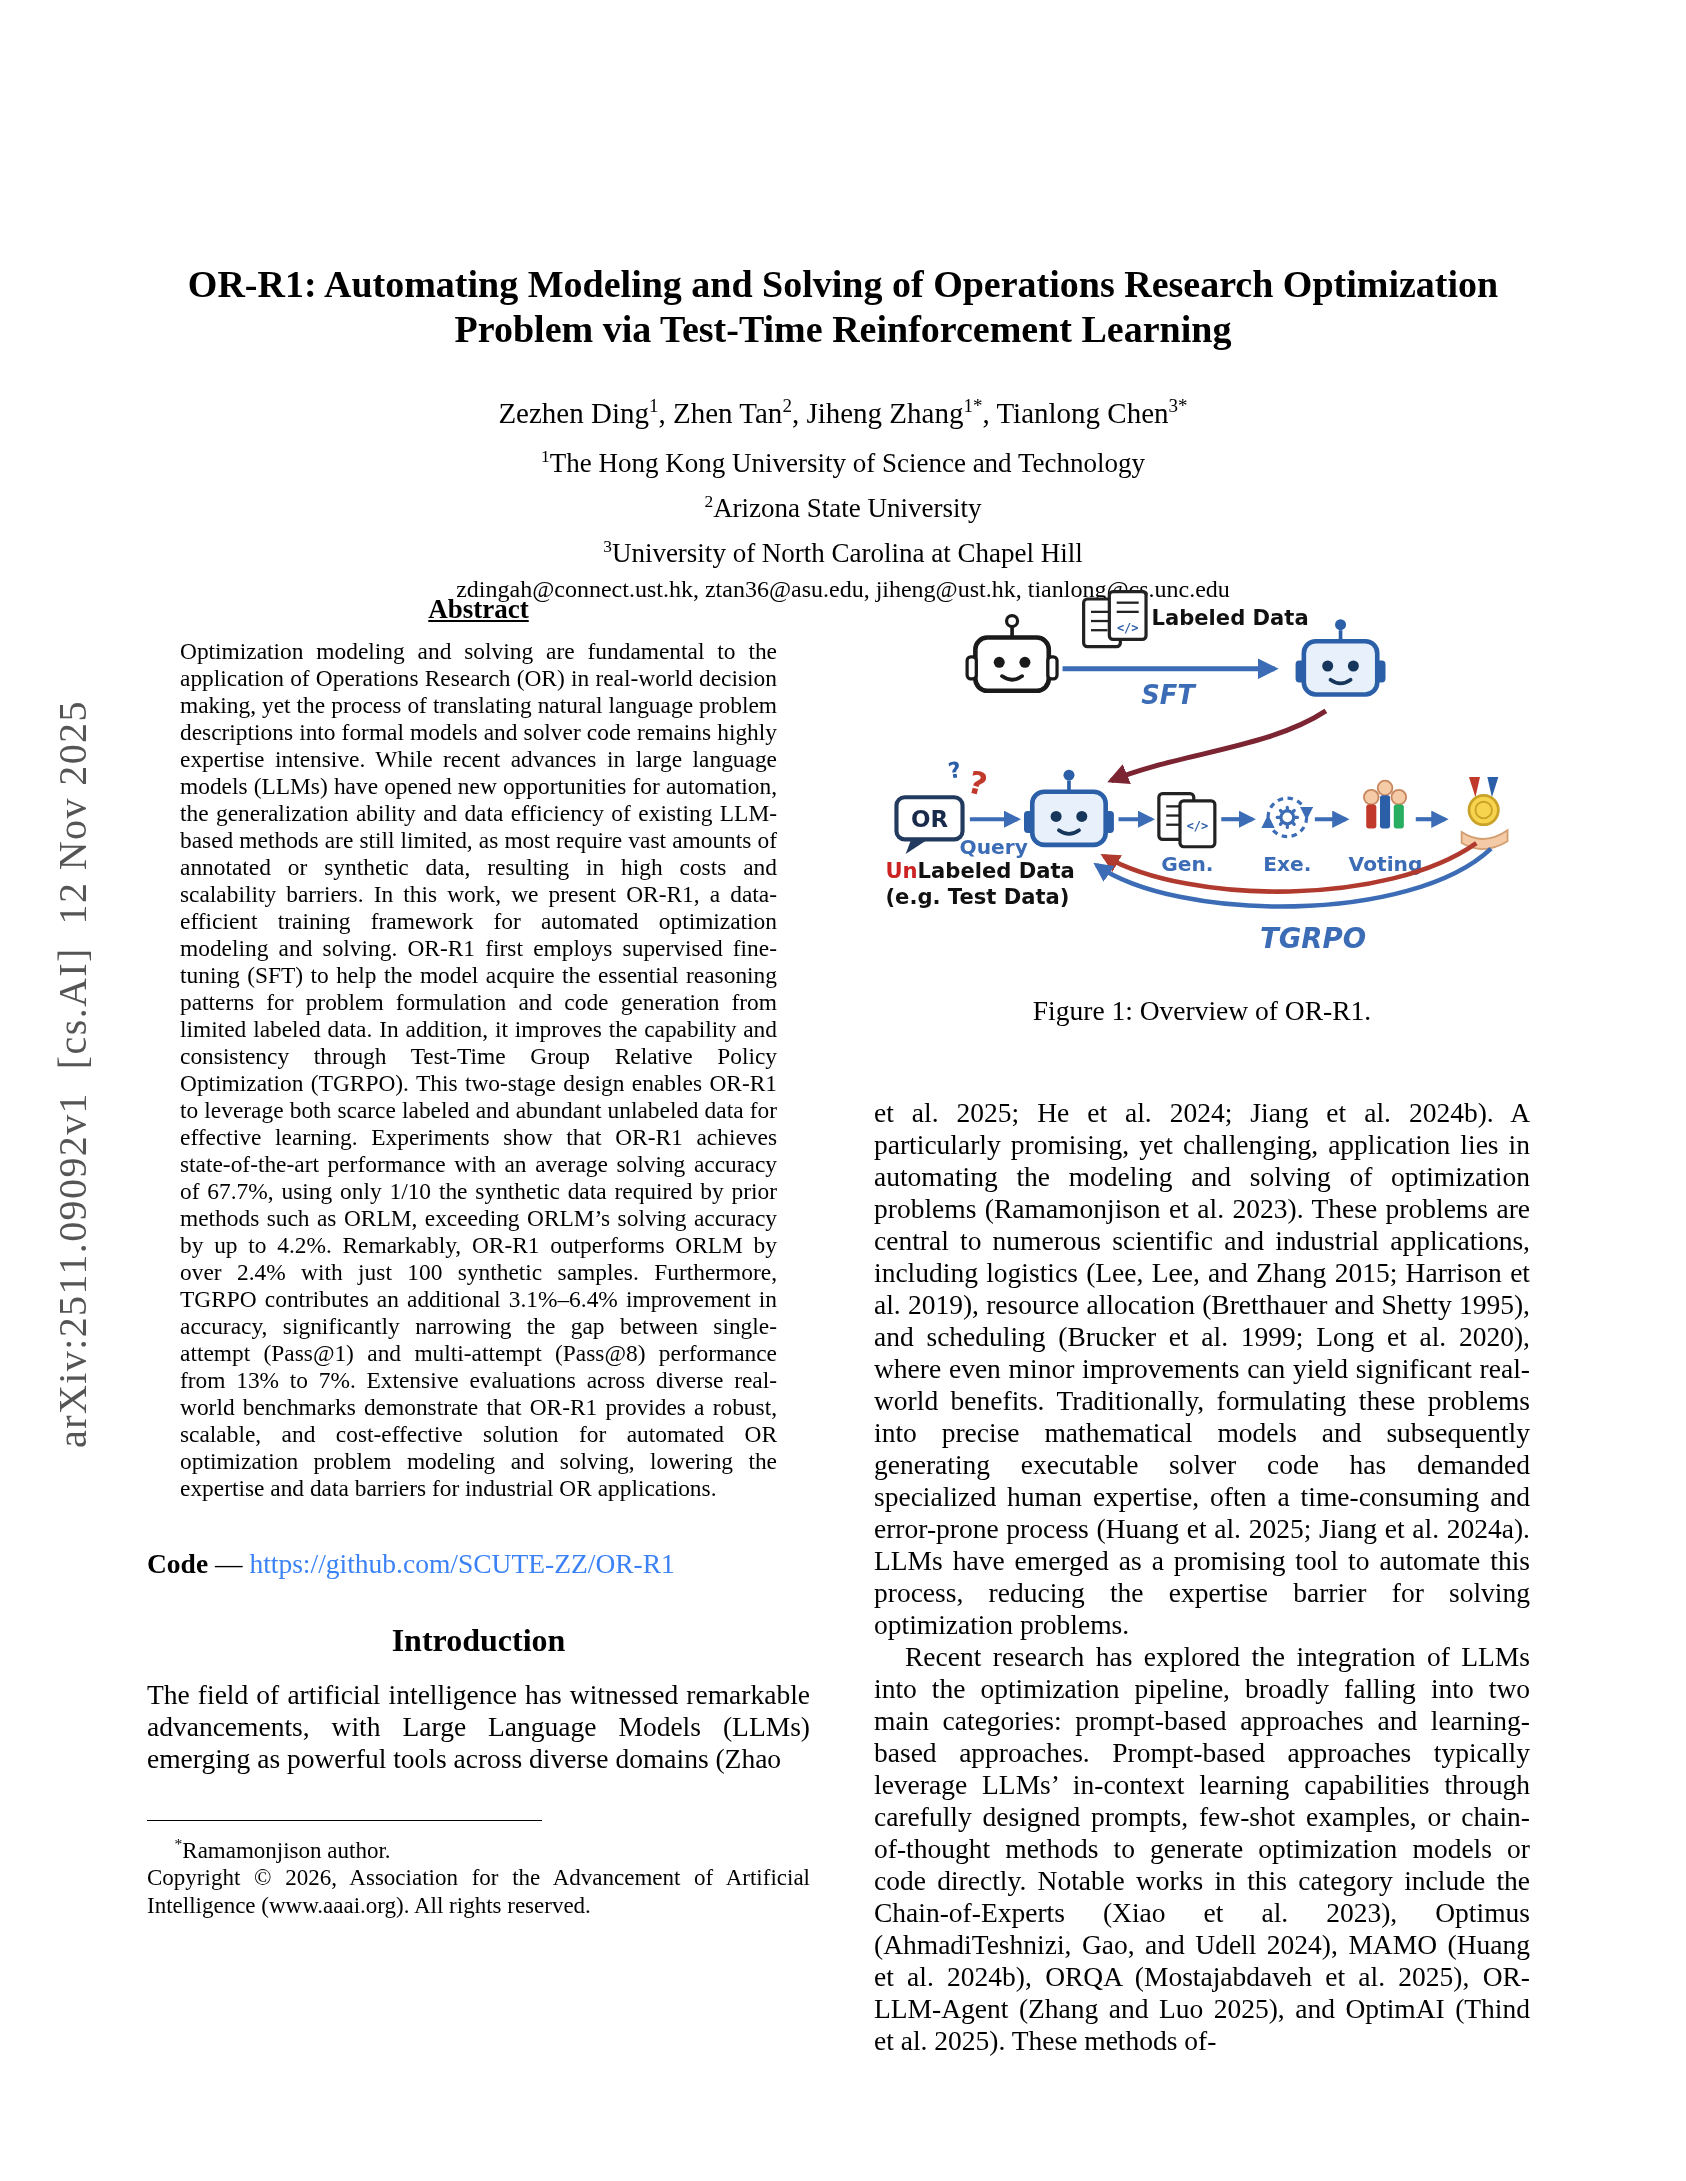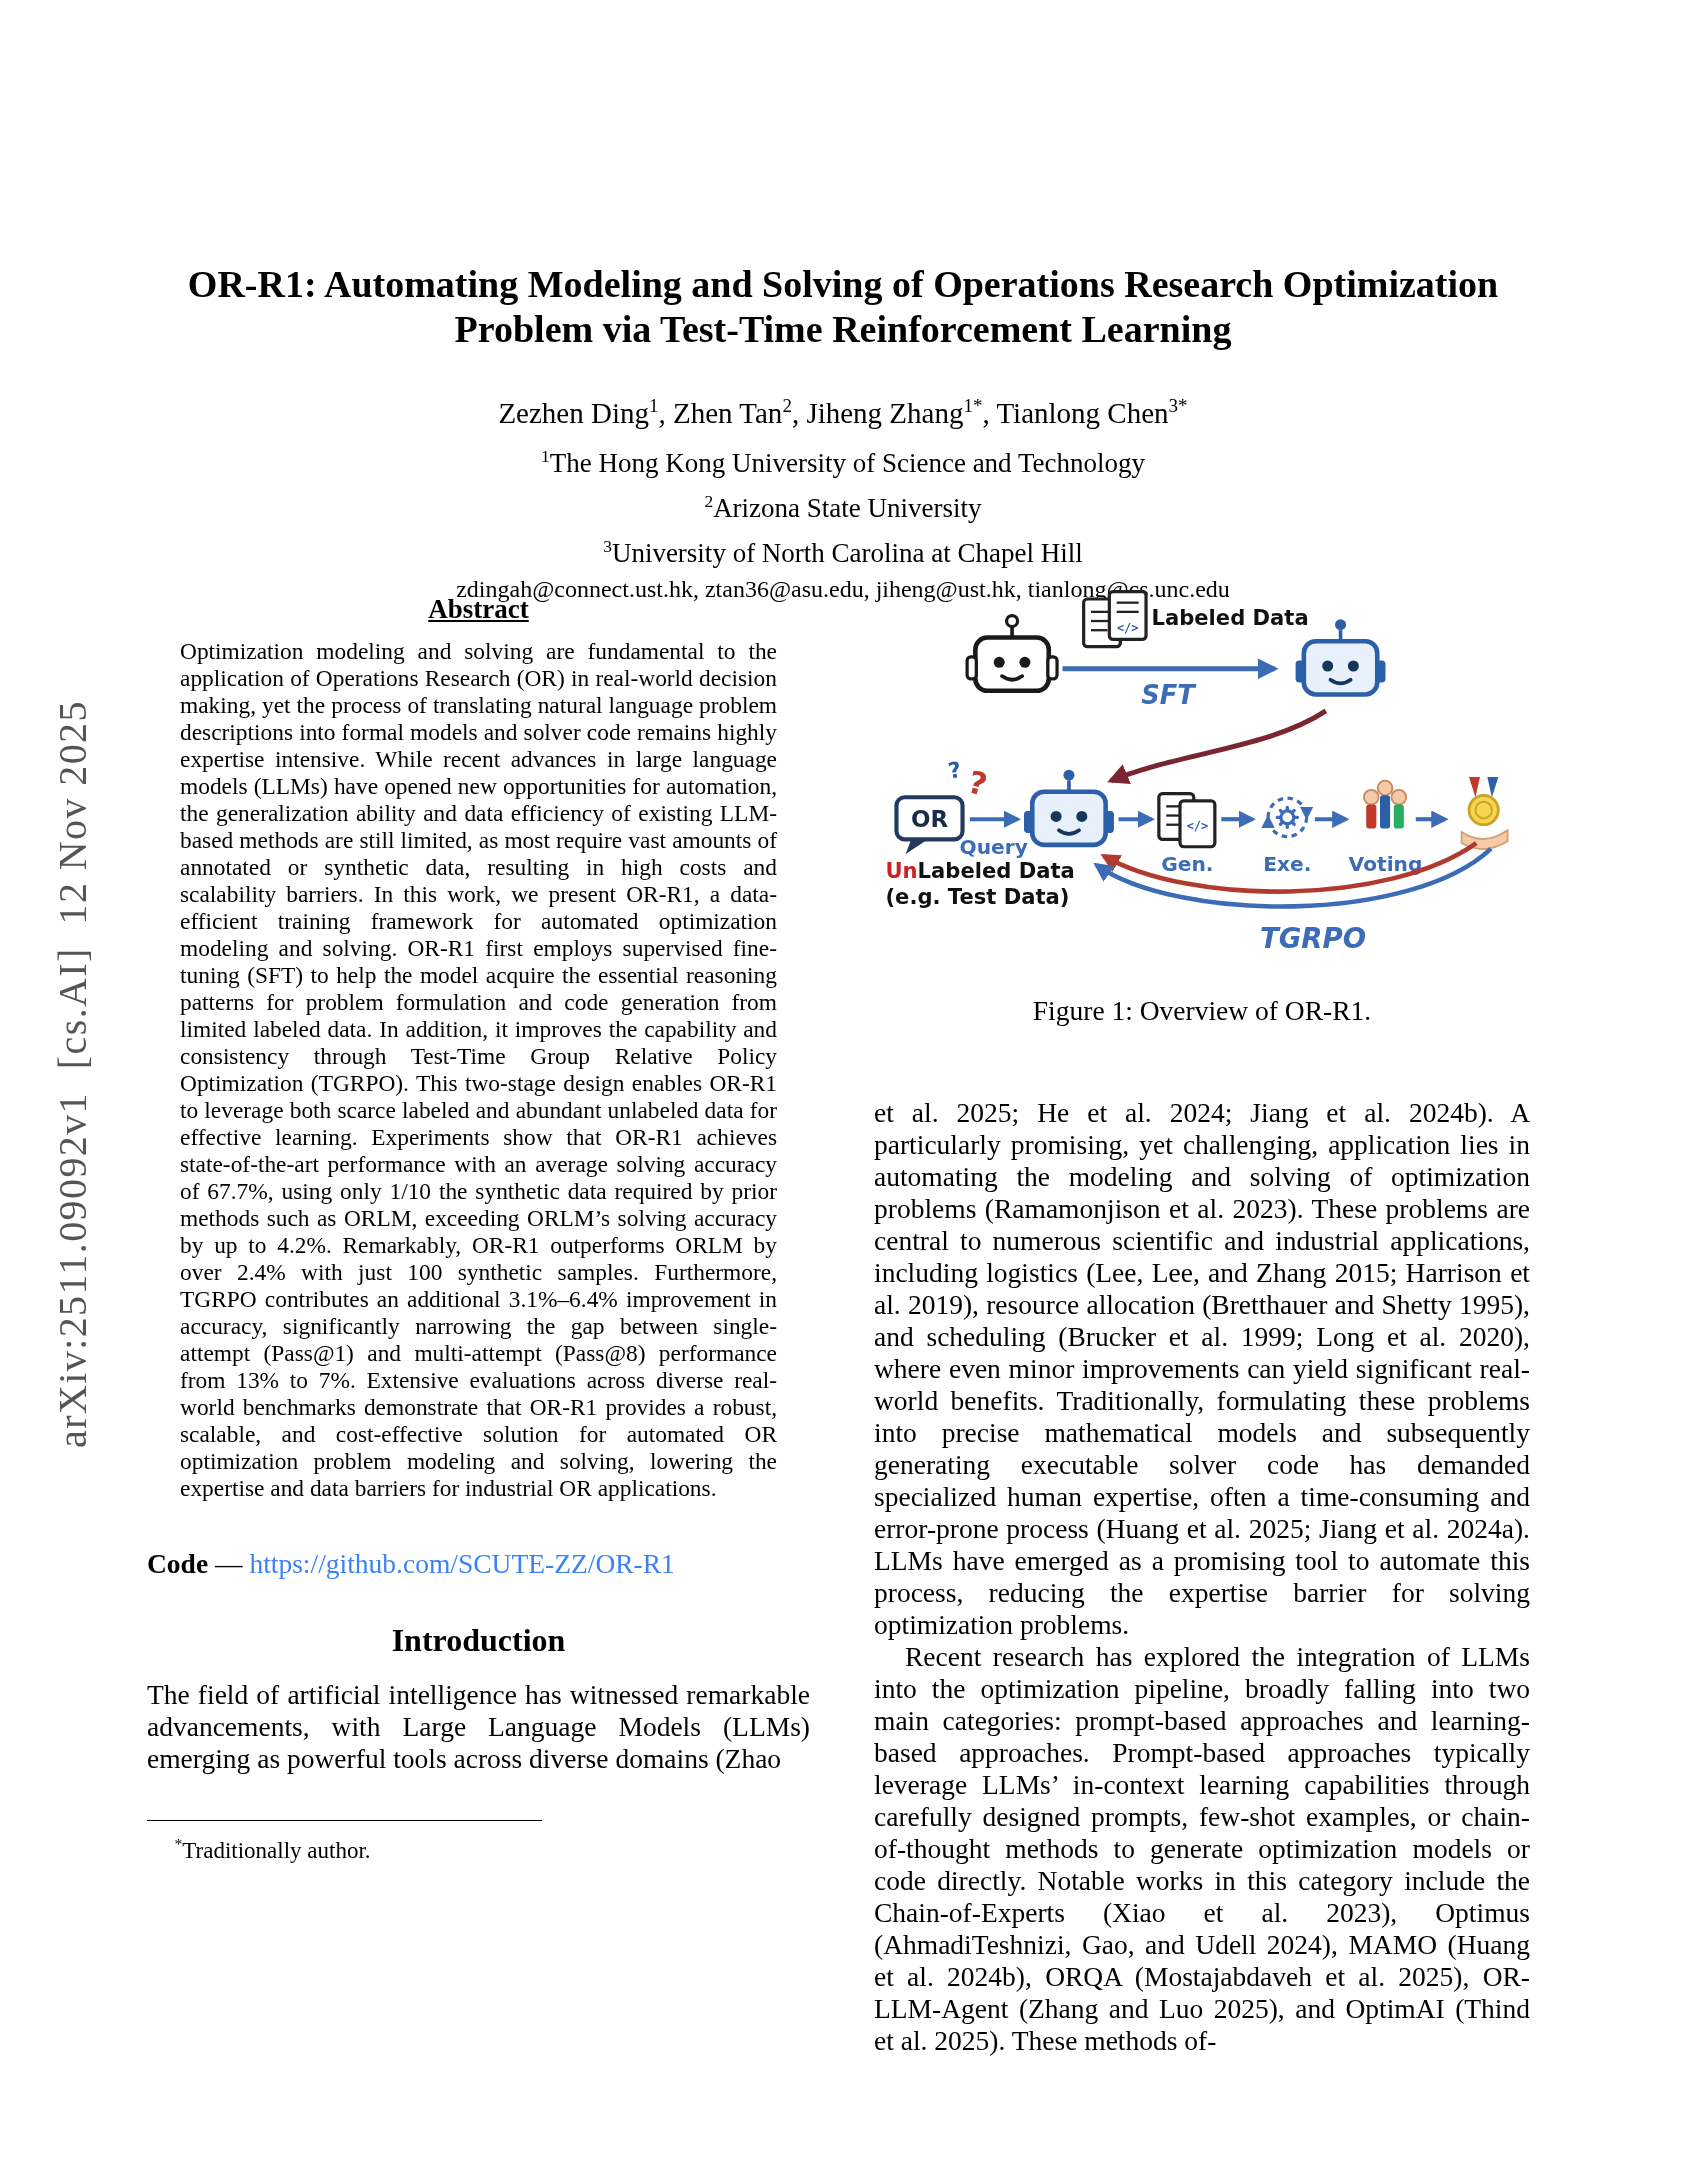--- a/index.html
+++ b/index.html
@@ -222,17 +222,18 @@
       </svg>
       <figcaption class="caption">Figure 1: Overview of OR-R1.</figcaption>
     </figure>
 
     <p class="body-text para1">et al. 2025; He et al. 2024; Jiang et al. 2024b). A particularly promising, yet challenging, application lies in automating the modeling and solving of optimization problems (Ramamonjison et al. 2023). These problems are central to numerous scientific and industrial applications, including logistics (Lee, Lee, and Zhang 2015; Harrison et al. 2019), resource allocation (Bretthauer and Shetty 1995), and scheduling (Brucker et al. 1999; Long et al. 2020), where even minor improvements can yield significant real-world benefits. Traditionally, formulating these problems into precise mathematical models and subsequently generating executable solver code has demanded specialized human expertise, often a time-consuming and error-prone process (Huang et al. 2025; Jiang et al. 2024a). LLMs have emerged as a promising tool to automate this process, reducing the expertise barrier for solving optimization problems.</p>
     <p class="body-text para2">Recent research has explored the integration of LLMs into the optimization pipeline, broadly falling into two main categories: prompt-based approaches and learning-based approaches. Prompt-based approaches typically leverage LLMs’ in-context learning capabilities through carefully designed prompts, few-shot examples, or chain-of-thought methods to generate optimization models or code directly. Notable works in this category include the Chain-of-Experts (Xiao et al. 2023), Optimus (AhmadiTeshnizi, Gao, and Udell 2024), MAMO (Huang et al. 2024b), ORQA (Mostajabdaveh et al. 2025), OR-LLM-Agent (Zhang and Luo 2025), and OptimAI (Thind et al. 2025). These methods of-</p>
   </section>
 
   <div class="footnote">
     <div class="footnote-rule"></div>
-    <p class="fn-1"><sup>*</sup><span>Traditionally author.</span></p>
+    <p class="fn-1"><sup>*</sup><span>Ramamonjison author.</span></p>
+    <p>Copyright © 2026, Association for the Advancement of Artificial Intelligence (www.aaai.org). All rights reserved.</p>
   </div>
 
 </div>
 
 
 </body></html>

